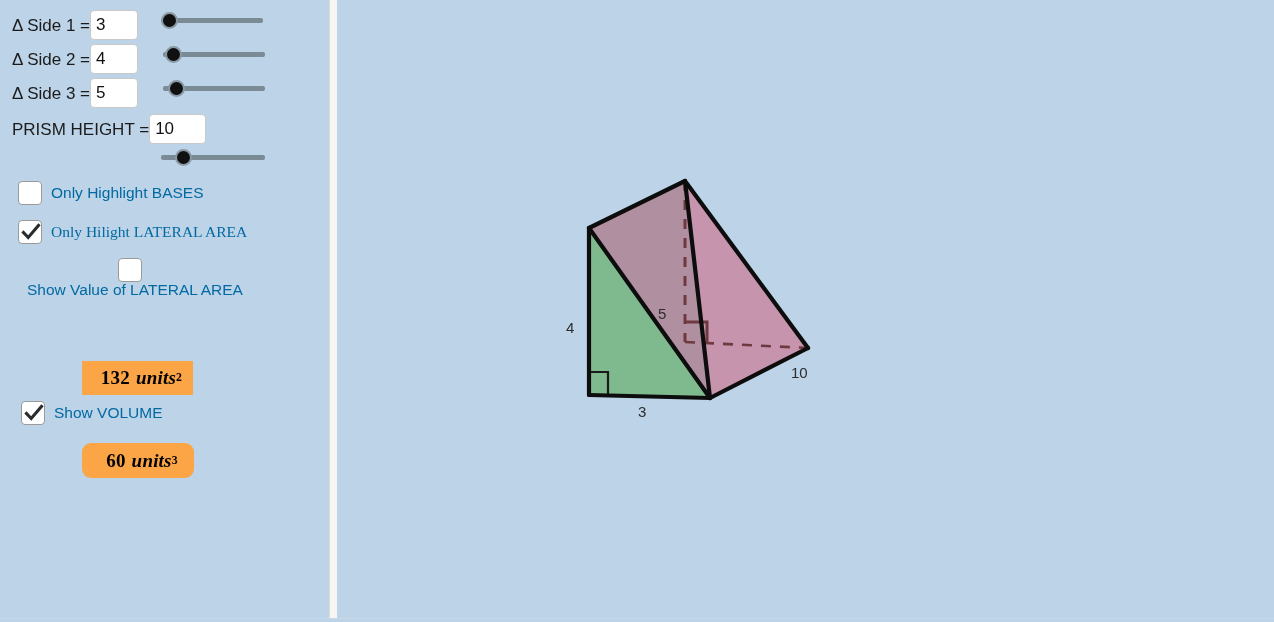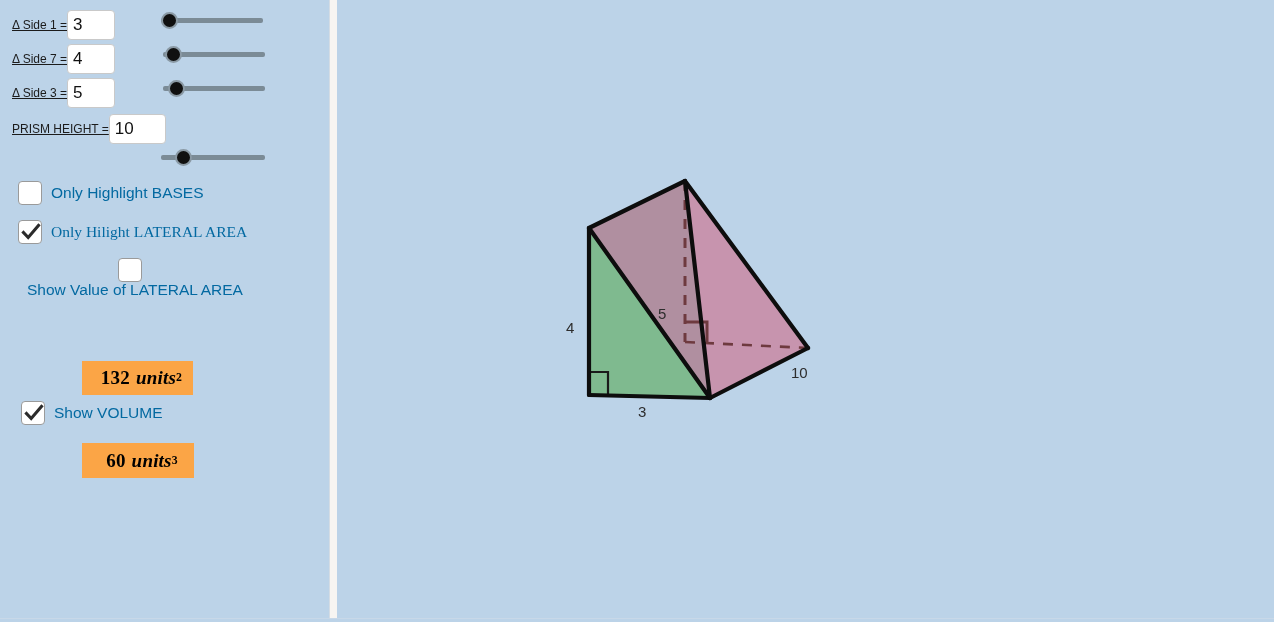--- a/index.html
+++ b/index.html
@@ -56,25 +56,24 @@
 
   
   .slider-row {
     position: absolute;
     left: 0;
     height: 34px;
     display: flex;
     align-items: center;
   }
   .slider-label {
-    font-size: 12px;
+    font-size: 17px;
     color: #1b1b1b;
     white-space: nowrap;
     line-height: 1;
-    text-decoration: underline;
   }
   .num-input {
     box-sizing: border-box;
     background: #ffffff;
     border: 1px solid #c9c9c9;
     border-radius: 4px;
     font-size: 17px;
     color: #111111;
     font-family: "Liberation Sans", sans-serif;
     padding: 2px 4px 2px 5px;
@@ -177,21 +176,21 @@
     <div class="slider-row" style="left:12px; top:8px;">
       <span class="slider-label">Δ Side 1 =</span>
       <input class="num-input input-w1" type="text" value="3" style="">
     </div>
     <div class="slider" style="left:161px; top:11px; width:102px;">
       <div class="track"></div>
       <div class="knob" style="left:0px;"></div>
     </div>
 
     <div class="slider-row" style="left:12px; top:42px;">
-      <span class="slider-label">Δ Side 7 =</span>
+      <span class="slider-label">Δ Side 2 =</span>
       <input class="num-input input-w1" type="text" value="4" style="">
     </div>
     <div class="slider" style="left:163px; top:45px; width:102px;">
       <div class="track"></div>
       <div class="knob" style="left:2px;"></div>
     </div>
 
     <div class="slider-row" style="left:12px; top:76px;">
       <span class="slider-label">Δ Side 3 =</span>
       <input class="num-input input-w1" type="text" value="5" style="">
@@ -238,21 +237,21 @@
 
     <div class="check-row" style="left:21px; top:401px;">
       <span class="checkbox">
         <svg width="22" height="22" viewBox="0 0 22 22">
           <path d="M3.5 11.5 L8.2 16.5 L18.5 4.5" stroke="#2b2b2b" stroke-width="3.1" fill="none" stroke-linecap="square"></path>
         </svg>
       </span>
       <span class="check-label">Show VOLUME</span>
     </div>
 
-    <div class="value-badge" style="left:82px; top:443px; width:104px; height:35px;">
+    <div class="value-badge" style="left:82px; top:443px; width:104px; height:35px;border-radius:9px;">
       <span class="num">60</span>
         <span class="unit">units</span>
         <sup>3</sup>
     </div>
 
   </div>
 
   <div class="panel-gap"></div>
 
   <div class="right-panel">

